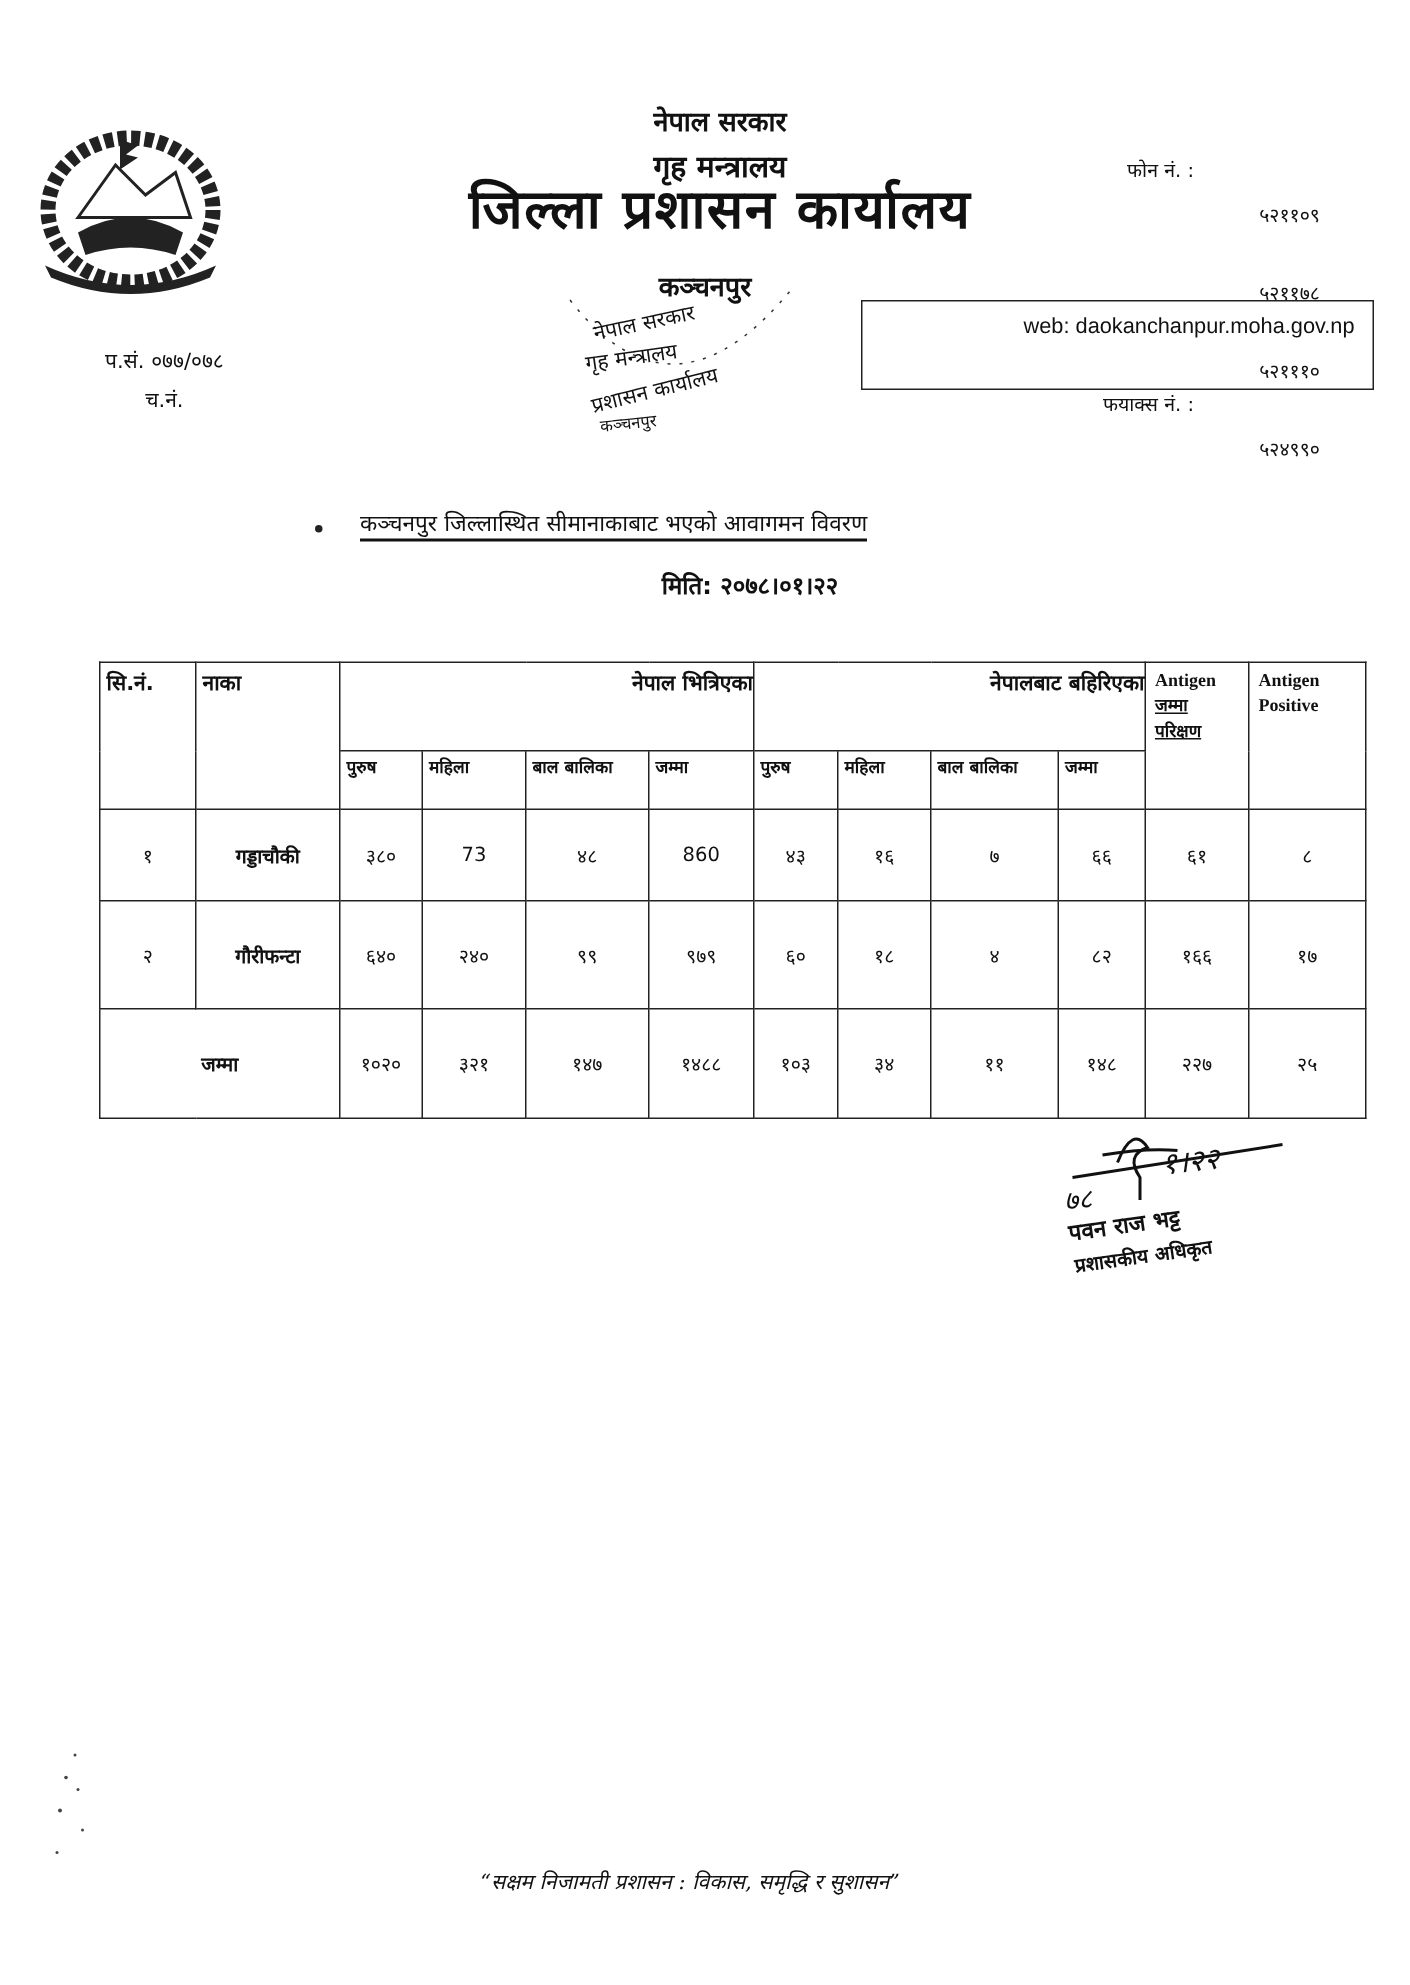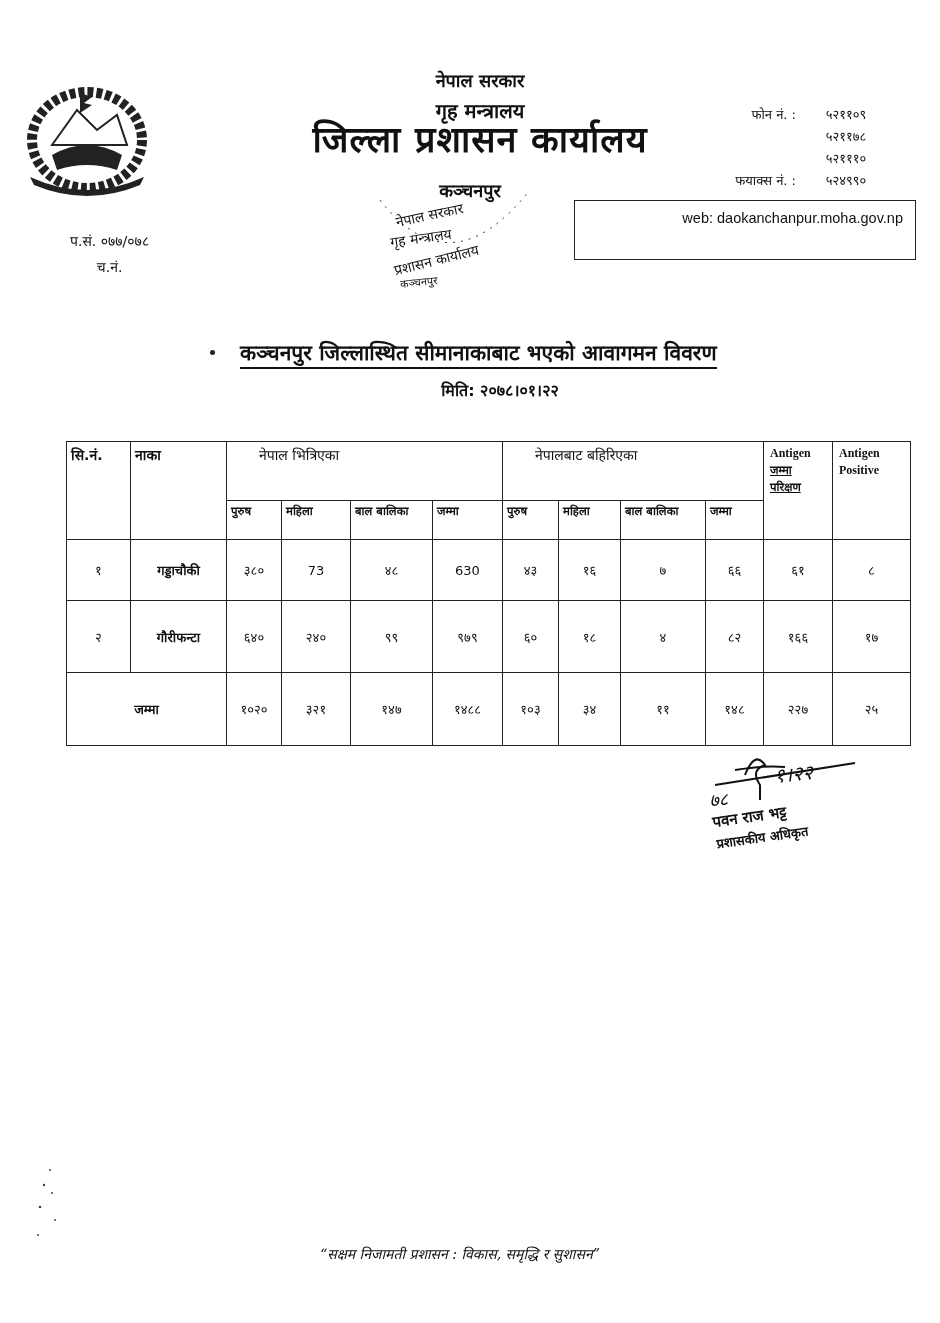--- a/index.html
+++ b/index.html
@@ -6,33 +6,33 @@
   body { width:940px; height:1323px; position:relative; overflow:hidden; color:#111;
          font-family:"DejaVu Sans", sans-serif; }
   .abs { position:absolute; }
   .gov-line1 { left:380px; top:68px; width:200px; text-align:center; font-size:18px; font-weight:bold; }
   .gov-line2 { left:380px; top:97px; width:200px; text-align:center; font-size:20px; font-weight:bold; }
   .office-title { left:270px; top:114px; width:420px; text-align:center; font-size:36px; font-weight:bold; letter-spacing:1px; }
   .district { left:410px; top:178px; width:120px; text-align:center; font-size:18px; font-weight:bold; }
   .contact { right:60px; top:104px; font-size:13px; text-align:right; line-height:22px; }
   .contact .row { display:flex; justify-content:flex-end; gap:16px; }
   .contact .lbl { width:90px; text-align:right; }
-  .contact .val { width:68px; text-align:center; }
+  .contact .val { width:68px; text-align:right;margin-top:30px; }
   .contact-box { left:574px; top:200px; width:342px; height:60px; border:1.5px solid #222; font-family:"Liberation Sans", sans-serif; font-size:14.5px; text-align:right; box-sizing:border-box; padding:6px 12px 0 0; line-height:22px; }
   .contact-box .email { text-decoration:underline; }
   .ref { left:70px; top:228px; font-size:14px; line-height:26px;text-align:center; }
   .emblem { left:22px; top:85px; width:130px; height:115px; }
   .stamp { left:360px; top:180px; width:180px; height:115px; }
-  .doc-title { left:240px; top:338px; font-size:21px; font-weight:bold; border-bottom:2px solid #111; padding-bottom:1px; white-space:nowrap; }
+  .doc-title { left:240px; top:338px; font-size:15px; font-weight:normal; border-bottom:2px solid #111; padding-bottom:1px; white-space:nowrap; }
   .bullet { left:210px; top:350px; width:5px; height:5px; background:#222; border-radius:50%; }
   .date { left:420px; top:379px; width:160px; text-align:center; font-size:16px; font-weight:bold; }
   table.grid { position:absolute; left:66px; top:441px; border-collapse:collapse; table-layout:fixed; font-size:13px;border-radius:26px; }
   table.grid td { border:1.2px solid #222; padding:0; vertical-align:middle; text-align:center; }
   table.grid td.hdr-top { vertical-align:top; text-align:left; padding:3px 4px; font-weight:bold; font-size:14px; }
-  table.grid td.grp { vertical-align:top; text-align:left; padding-top:3px; font-weight:normal; font-size:14px;padding-left:32px; }
+  table.grid td.grp { vertical-align:top; text-align:right; padding-top:3px; font-weight:bold; font-size:14px;padding-left:32px; }
   table.grid td.sub { vertical-align:top; text-align:left; padding:2px 4px; font-size:11.5px; line-height:16px; font-weight:bold; }
   table.grid td.ant { vertical-align:top; text-align:left; padding:3px 6px; font-family:"Liberation Serif", serif; font-size:12px; font-weight:bold; line-height:17px; }
   table.grid td.ant .np { font-family:"DejaVu Sans", sans-serif; font-size:11.5px;text-decoration:underline; }
   table.grid td.num { font-size:13px; }
   table.grid td.name { font-size:13px; font-weight:bold; }
   .signature { left:705px; top:745px; width:190px; height:120px; }
   .sig-text1 { left:712px; top:806px; font-size:15px; font-weight:bold; transform:rotate(-8deg); white-space:nowrap; }
   .sig-text2 { left:716px; top:828px; font-size:13px; font-weight:bold; transform:rotate(-8deg); white-space:nowrap; }
   .motto { left:280px; top:1244px; width:360px; text-align:center; font-family:"DejaVu Serif", serif; font-style:italic; font-size:14px; }
   .specks { left:30px; top:1165px; width:40px; height:80px; }
@@ -129,21 +129,21 @@
     <td class="sub">महिला</td>
     <td class="sub">बाल बालिका</td>
     <td class="sub">जम्मा</td>
   </tr>
   <tr style="height:61px">
     <td class="num">१</td>
     <td class="name">गड्डाचौकी</td>
     <td class="num">३८०</td>
     <td class="num">73</td>
     <td class="num">४८</td>
-    <td class="num">630</td>
+    <td class="num">860</td>
     <td class="num">४३</td>
     <td class="num">१६</td>
     <td class="num">७</td>
     <td class="num">६६</td>
     <td class="num">६१</td>
     <td class="num">८</td>
   </tr>
   <tr style="height:72px">
     <td class="num">२</td>
     <td class="name">गौरीफन्टा</td>

